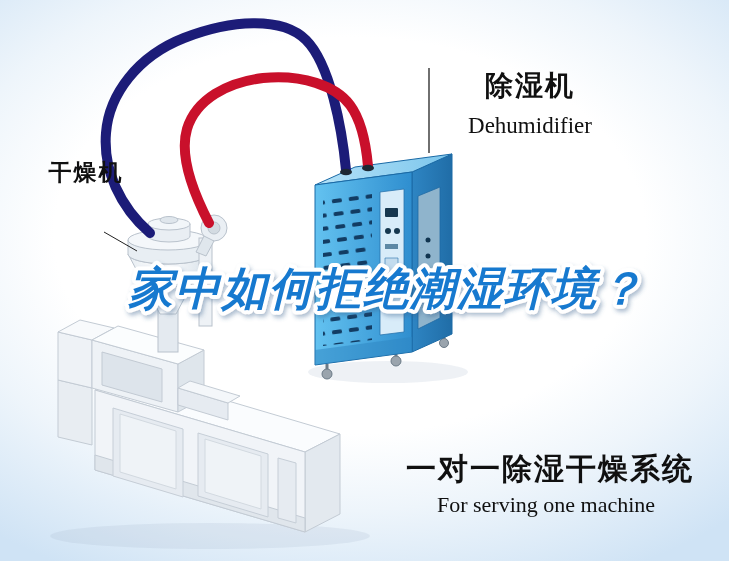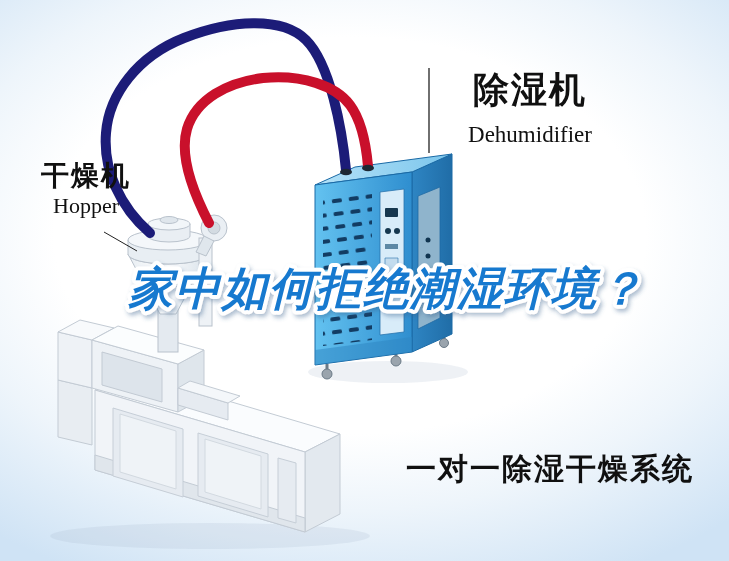--- a/index.html
+++ b/index.html
@@ -9,24 +9,24 @@
     overflow:hidden;
     background:
       radial-gradient(ellipse 78% 68% at 48% 42%, #ffffff 52%, #eef5fb 72%, #cfe3f5 100%);
     font-family:"Liberation Sans", sans-serif;
   }
   .scene{position:absolute;left:0;top:0;width:729px;height:561px;}
   .label{position:absolute;text-align:center;line-height:1.12;}
   .lab-cn{font-weight:bold;color:#101010;letter-spacing:2px;}
   .lab-en{font-family:"Liberation Serif", serif;color:#101010;}
   .hopper-label{left:34px;top:160px;width:104px;}
-  .hopper-label .lab-cn{font-size:28px;}
+  .hopper-label .lab-cn{font-size:23px;}
   .hopper-label .lab-en{font-size:22px;margin-top:3px;}
   .dehum-label{left:444px;top:70px;width:172px;}
-  .dehum-label .lab-cn{font-size:36px;}
+  .dehum-label .lab-cn{font-size:28px;}
   .dehum-label .lab-en{font-size:23px;margin-top:12px;}
   .footer{left:398px;top:452px;width:296px;}
   .footer .lab-cn{font-size:30px;letter-spacing:2px;text-align:right;}
   .footer .lab-en{font-size:22px;margin-top:7px;}
 </style>
 </head>
 <body>
 
 <div class="canvas">
 
@@ -138,25 +138,25 @@
     <line x1="429" y1="68" x2="429" y2="153" stroke="#222222" stroke-width="1.3"></line>
     <line x1="104" y1="232" x2="137" y2="251" stroke="#222222" stroke-width="1"></line>
 
     <g filter="url(#hshadow)">
       <text x="128" y="304" font-size="45" font-weight="bold" font-style="italic" font-family="Liberation Sans, sans-serif" letter-spacing="2" fill="#1879cf" stroke="#ffffff" stroke-width="8" paint-order="stroke" stroke-linejoin="round">家中如何拒绝潮湿环境？</text>
     </g>
   </svg>
 
   <div class="label hopper-label">
     <div class="lab-cn">干燥机</div>
-    <div class="lab-en">Hopper</div>
   </div>
 
   <div class="label dehum-label">
     <div class="lab-cn">除湿机</div>
     <div class="lab-en">Dehumidifier</div>
   </div>
 
   <div class="label footer">
     <div class="lab-cn">一对一除湿干燥系统</div>
+    <div class="lab-en">For serving one machine</div>
   </div>
 
 </div>
 
 </body></html>

